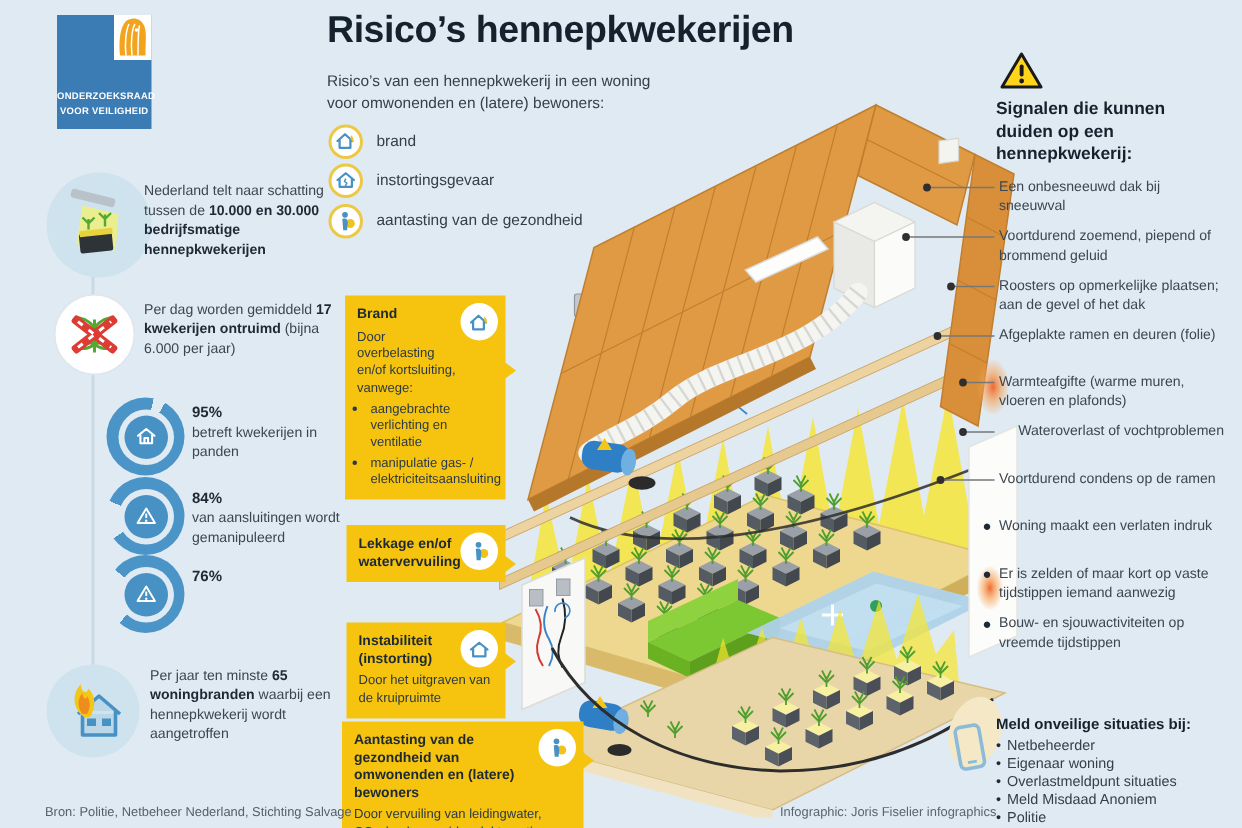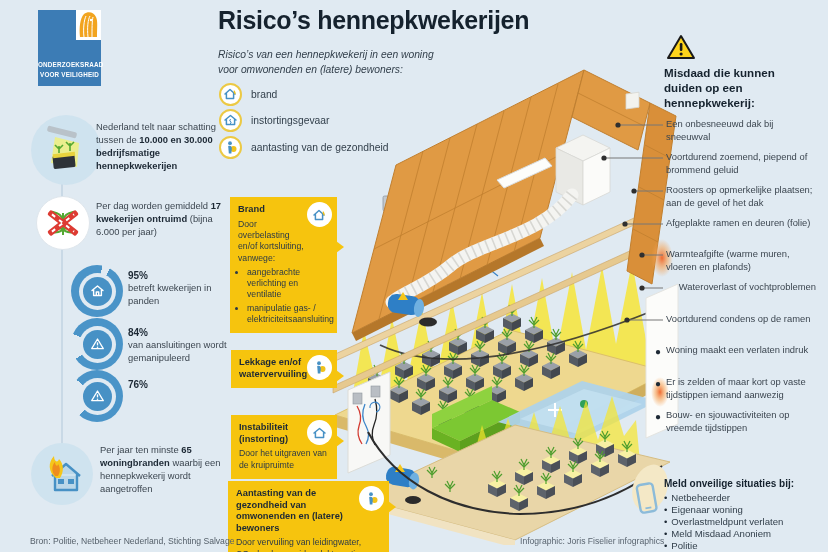--- a/index.html
+++ b/index.html
@@ -10,21 +10,21 @@
     color:#3c4650;
   }
   .abs{position:absolute;}
   
   .logo{left:38px;top:10px;width:63px;height:76px;background:#3c7cb5;z-index:4;}
   .logo .tile{position:absolute;right:0;top:0;width:25px;height:30px;background:#fff;}
   .logo .orgname{position:absolute;left:0;right:0;bottom:7px;text-align:center;
     color:#fff;font-size:6.3px;font-weight:bold;letter-spacing:.2px;line-height:1.5;}
   
   .title{left:218px;top:6px;font-size:25px;font-weight:bold;color:#15222e;letter-spacing:-.3px;z-index:4;}
-  .intro{left:218px;top:48px;width:218px;font-size:10.3px;line-height:1.42;color:#33404c;z-index:4;font-style:italic;}
+  .intro{left:218px;top:48px;width:218px;font-size:10.3px;line-height:1.42;color:#33404c;z-index:4;}
   .risk-row{left:219px;height:24px;display:flex;align-items:center;z-index:4;}
   .risk-circle{width:23px;height:23px;border-radius:50%;background:#fff;border:2px solid #ecc944;
     display:flex;align-items:center;justify-content:center;box-sizing:border-box;}
   .risk-label{margin-left:9px;font-size:10.3px;color:#33404c;}
   
   .connector{left:61px;top:150px;width:2px;height:296px;background:#c9d9e6;z-index:0;}
   .stat-icon{border-radius:50%;z-index:1;display:flex;align-items:center;justify-content:center;}
   .stat-text{font-size:9.4px;line-height:1.38;color:#3c4650;z-index:1;}
   .stat-text b{color:#1d2935;}
   .donut{width:52px;height:52px;border-radius:50%;display:flex;align-items:center;justify-content:center;z-index:1;}
@@ -445,21 +445,21 @@
     <div class="c-body">Door vervuiling van leidingwater, CO₂, koolmonoxide, elektrocutie, schimmelvorming en pesticiden</div>
   </div>
 
   <div class="abs warn-big">
     <svg width="30" height="27" viewBox="0 0 30 27">
       <path d="M15,2 L28,24 H2 Z" fill="#ffd51c" stroke="#1a1a1a" stroke-width="2" stroke-linejoin="round"></path>
       <rect x="13.8" y="9" width="2.6" height="8" rx="1.2" fill="#1a1a1a"></rect>
       <circle cx="15.1" cy="20" r="1.6" fill="#1a1a1a"></circle>
     </svg>
   </div>
-  <div class="abs sig-heading">Misdaad die kunnen duiden op een hennepkwekerij:</div>
+  <div class="abs sig-heading">Signalen die kunnen duiden op een hennepkwekerij:</div>
 
   <div class="abs sig-item" style="top:151px;">Voortdurend zoemend, piepend of brommend geluid</div>
   <div class="abs sig-item" style="top:118px;">Een onbesneeuwd dak bij sneeuwval</div>
   <div class="abs sig-item" style="top:184px;">Roosters op opmerkelijke plaatsen; aan de gevel of het dak</div>
   <div class="abs sig-item" style="top:248px;">Warmteafgifte (warme muren, vloeren en plafonds)</div>
   <div class="abs sig-item" style="top:217px;">Afgeplakte ramen en deuren (folie)</div>
   <div class="abs sig-item" style="top:281px;text-align:right;">Wateroverlast of vochtproblemen</div>
   <div class="abs sig-item" style="top:313px;">Voortdurend condens op de ramen</div>
   <div class="abs sig-item" style="top:344px;"><span class="sig-bullet">●</span><span>Woning maakt een verlaten indruk</span></div>
   <div class="abs sig-item" style="top:376px;"><span class="sig-bullet">●</span><span>Er is zelden of maar kort op vaste tijdstippen iemand aanwezig</span></div>
@@ -468,19 +468,19 @@
   <div class="abs blob"></div>
   <div class="abs phone">
     <svg width="20" height="32" viewBox="0 0 20 32">
       <rect x="2" y="2" width="16" height="28" rx="3.5" fill="none" stroke="#8cbbd9" stroke-width="2.4"></rect>
       <line x1="7" y1="26" x2="13" y2="26" stroke="#8cbbd9" stroke-width="1.8"></line>
     </svg>
   </div>
   <div class="abs report-heading">Meld onveilige situaties bij:</div>
   <div class="abs report-item" style="top:492px;"><span class="dot">•</span><span>Netbeheerder</span></div>
   <div class="abs report-item" style="top:504px;"><span class="dot">•</span><span>Eigenaar woning</span></div>
-  <div class="abs report-item" style="top:516px;"><span class="dot">•</span><span>Overlastmeldpunt verlaten</span></div>
+  <div class="abs report-item" style="top:516px;"><span class="dot">•</span><span>Overlastmeldpunt situaties</span></div>
   <div class="abs report-item" style="top:528px;"><span class="dot">•</span><span>Meld Misdaad Anoniem</span></div>
   <div class="abs report-item" style="top:540px;"><span class="dot">•</span><span>Politie</span></div>
 
   <div class="abs credit">Infographic: Joris Fiselier infographics</div>
 
 </div>
 
 </body></html>

